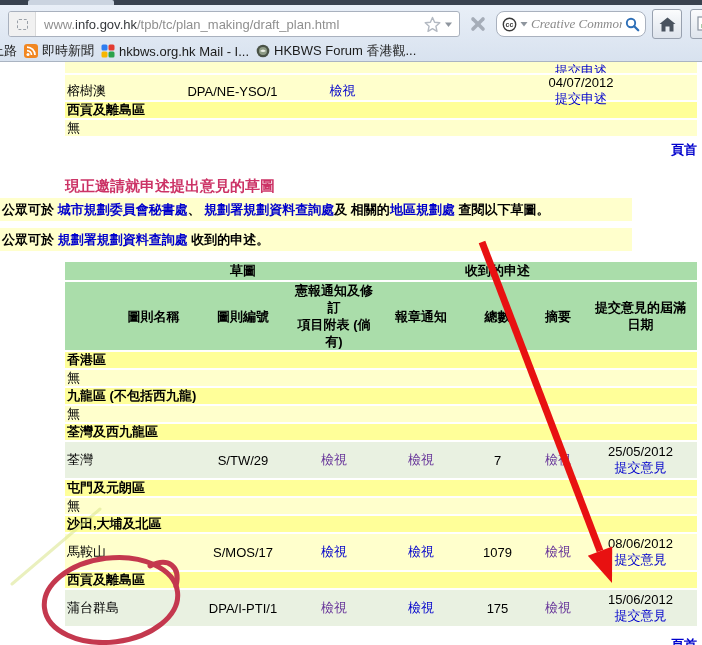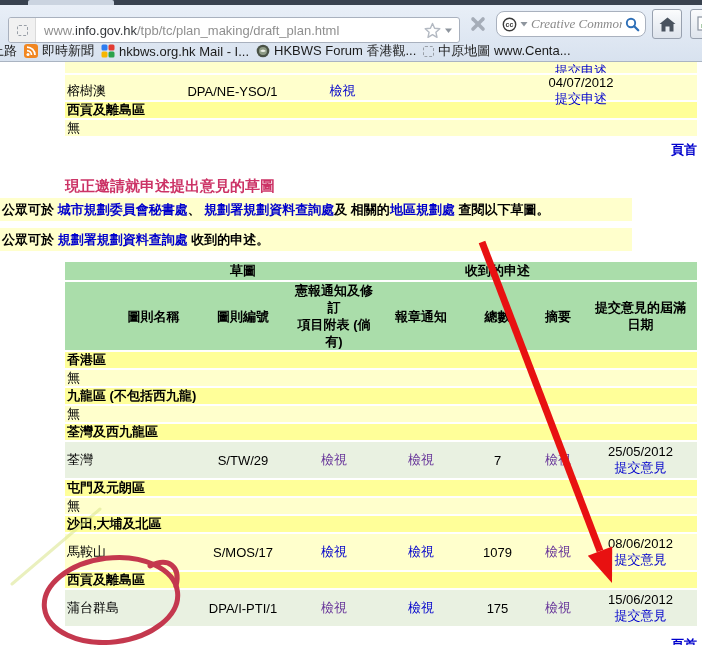--- a/index.html
+++ b/index.html
@@ -4,21 +4,21 @@
 <style>
   * { margin:0; padding:0; box-sizing:border-box; }
   html,body { width:702px; height:645px; }
   body { font-family:"Liberation Sans","DejaVu Sans",sans-serif; font-size:13px; background:#fff; position:relative; overflow:hidden; }
 
   
   .chrome { position:absolute; top:0; left:0; width:702px; height:62px;
             background:linear-gradient(#EAF0F8,#D8E2EF); border-bottom:1px solid #AAB4C2; }
   .tabstrip { position:absolute; top:0; left:0; width:702px; height:5px; background:#39424F; }
   .tabstrip .activetab { position:absolute; left:28px; top:0; width:86px; height:5px; background:#CBD4E0; border-radius:2px 2px 0 0; }
-  .urlbar { position:absolute; left:8px; top:17px; width:452px; height:26px; background:#fff;
+  .urlbar { position:absolute; left:8px; top:11px; width:452px; height:26px; background:#fff;
             border:1px solid #A9B1BE; border-radius:3px; display:flex; align-items:center; }
   .favbox { width:27px; height:24px; background:#F1F1F1; border-right:1px solid #DADADA;
             border-radius:2px 0 0 2px; display:flex; align-items:center; justify-content:center; }
   .dashedsq { width:11px; height:11px; border:1px dashed #9AA0A8; border-radius:2px; }
   .urltext { padding-left:8px; white-space:nowrap; overflow:hidden; color:#8F8F8F; flex:1; }
   .urltext .dom { color:#35383C; }
   .urlicons { display:flex; align-items:center; gap:3px; padding-right:6px; }
   .chromebtn { position:absolute; top:9px; height:30px; border:1px solid #98A1AF; border-radius:3px;
                background:linear-gradient(#FBFCFD,#DEE4EC); display:flex; align-items:center; justify-content:center; }
   .stop { position:absolute; left:466px; top:12px; width:24px; height:24px; display:flex; align-items:center; justify-content:center; }
@@ -151,24 +151,20 @@
       <span>hkbws.org.hk Mail - I...</span>
     </div>
     <div class="bmk">
       <svg width="14" height="14" viewBox="0 0 14 14">
         <circle cx="7" cy="7" r="6.3" fill="#4A5246"></circle>
         <circle cx="7" cy="7" r="4" fill="#8E9B86"></circle>
         <path d="M4 7 q3 -3 6 0 q-3 2 -6 0" fill="#ECEFE6"></path>
       </svg>
       <span>HKBWS Forum 香港觀...</span>
     </div>
-    <div class="bmk">
-      <div class="dashedsq"></div>
-      <span>中原地圖 www.Centa...</span>
-    </div>
   </div>
 </div>
 
 <div class="page">
 
   <div class="tbl">
     <div class="row toprow cream partial">
       <div class="c"></div>
         <div class="c"></div>
         <div class="c"></div>

